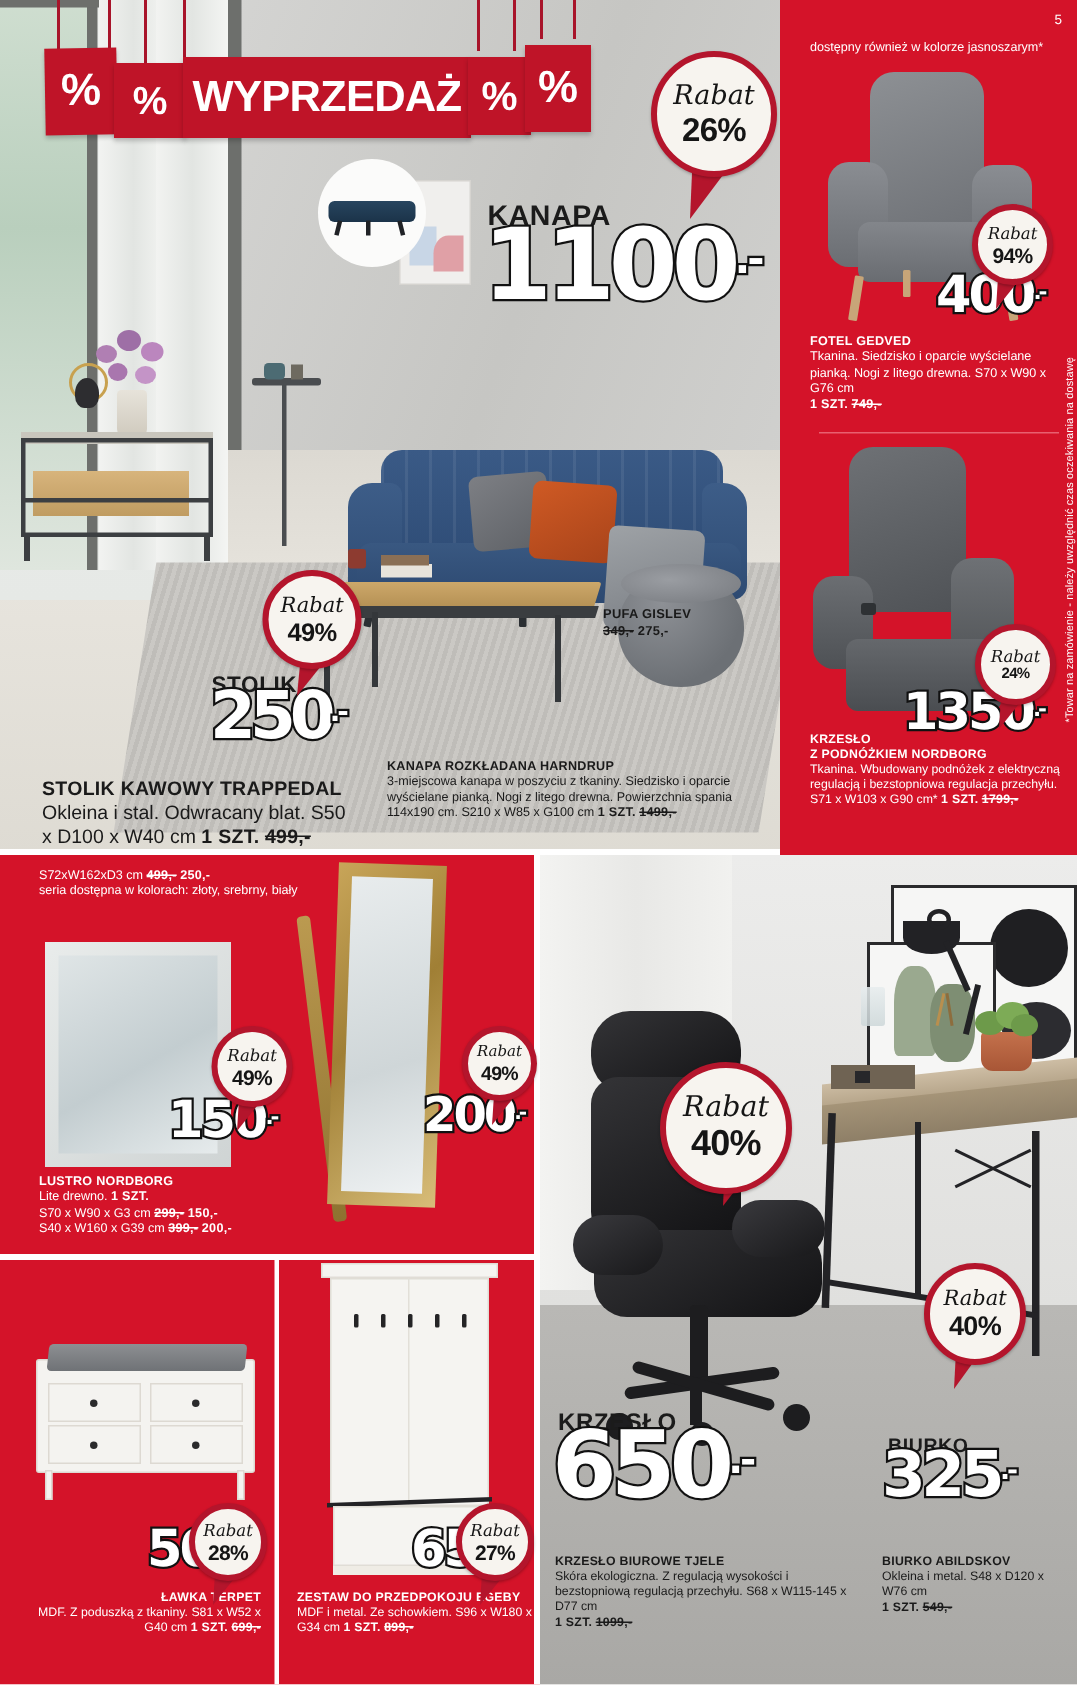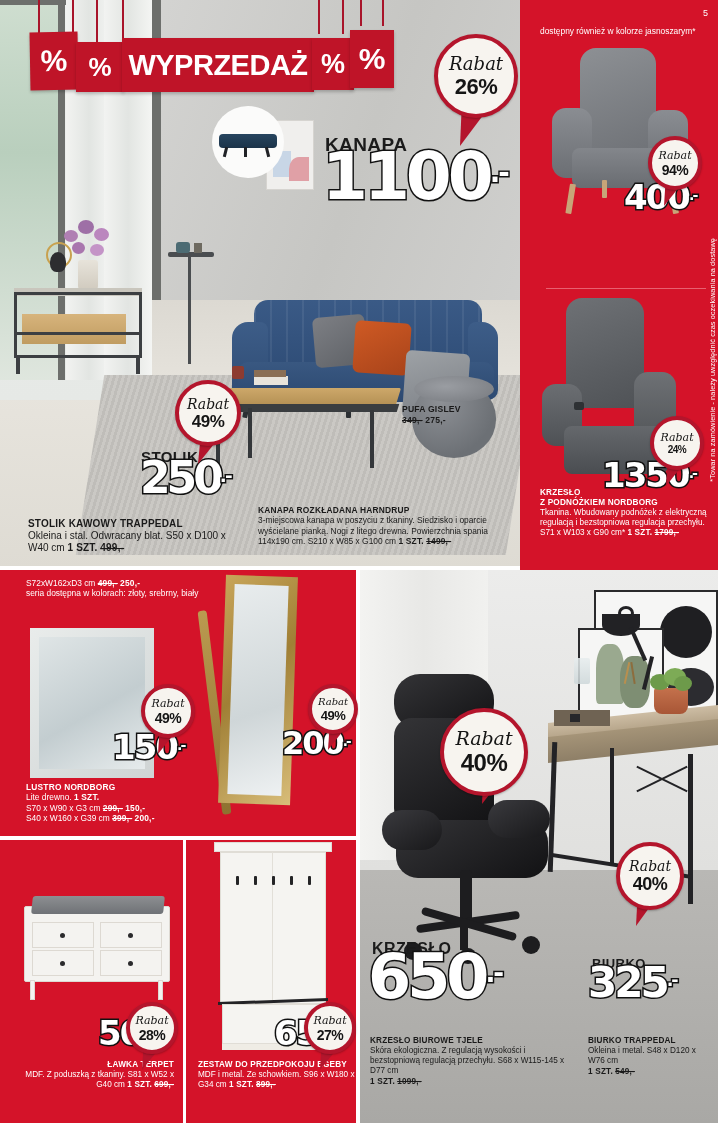--- a/index.html
+++ b/index.html
@@ -391,21 +391,21 @@
   </svg>
   <div class="bubble" style="left:175px;top:380px;width:66px;height:66px;">
     <div class="rb-lab" style="font-size:14px;">Rabat</div>
     <div class="rb-val" style="font-size:17px;margin-top:2px;">49%</div>
   </div>
   <div class="kicker" style="left:141px;top:448px;font-size:15px;">STOLIK</div>
   <div class="bigprice" style="left:140px;top:460px;font-size:44px;">
     <span>250</span><span class="cur">.-</span>
   </div>
 
-  <div class="cap dark" style="left:28px;top:518px;width:210px;font-size:10px;">
+  <div class="cap dark" style="left:28px;top:518px;width:210px;font-size:13px;">
     <div class="t">STOLIK KAWOWY TRAPPEDAL</div>
     <div class="d">
       <span>Okleina i stal. Odwracany blat. S50 x D100 x W40 cm</span>
       <span class="t">1 SZT.</span>
       <span class="t strike">499,-</span>
     </div>
   </div>
 
   <div class="cap dark" style="left:258px;top:505px;width:256px;font-size:8.4px;">
     <div class="t">KANAPA ROZKŁADANA HARNDRUP</div>
@@ -437,20 +437,30 @@
       <path d="M8,2 L30,4 L6,34 Z" fill="#b4152c"></path>
     </svg>
     <div class="bubble" style="left:128px;top:136px;width:54px;height:54px;">
       <div class="rb-lab" style="font-size:11px;">Rabat</div>
       <div class="rb-val" style="font-size:14px;margin-top:2px;">94%</div>
     </div>
     <div class="bigprice" style="left:104px;top:184px;font-size:34px;letter-spacing:-2px;">
       <span>400</span><span class="cur">.-</span>
     </div>
 
+    <div class="cap light" style="left:20px;top:222px;width:166px;font-size:8.4px;">
+      <div class="t">FOTEL GEDVED</div>
+      <div class="d">
+        <span>Tkanina. Siedzisko i oparcie wyścielane pianką. Nogi z litego drewna. S70 x W90 x G76 cm</span>
+      </div>
+      <div style="margin-top:1px;">
+        <span class="t">1 SZT.</span>
+        <span class="t strike">749,-</span>
+      </div>
+    </div>
 
     <div class="divline" style="top:288px;"></div>
 
     <div class="armchair" style="left:20px;top:298px;width:160px;height:190px;">
       <div class="acBack" style="left:26px;top:0;width:78px;height:110px;background:linear-gradient(160deg,#6e7175,#4f5256);"></div>
       <div class="acArm" style="left:2px;top:86px;width:40px;height:62px;background:linear-gradient(180deg,#6b6e72,#4e5155);"></div>
       <div class="acArm" style="left:94px;top:74px;width:42px;height:76px;background:linear-gradient(180deg,#6e7175,#505356);"></div>
       <div class="acSeat" style="left:24px;top:128px;width:104px;height:48px;background:linear-gradient(180deg,#65686c,#4a4d51);"></div>
       <div style="position:absolute;left:34px;top:104px;width:10px;height:8px;background:#2e3134;border-radius:2px;"></div>
     </div>
@@ -628,21 +638,21 @@
     <div class="cap dark" style="left:10px;top:466px;width:198px;font-size:8.2px;">
       <div class="t">KRZESŁO BIUROWE TJELE</div>
       <div><span>Skóra ekologiczna. Z regulacją wysokości i bezstopniową regulacją przechyłu. S68 x W115-145 x D77 cm</span></div>
       <div style="margin-top:1px;">
         <span class="t">1 SZT.</span>
         <span class="t strike">1099,-</span>
       </div>
     </div>
 
     <div class="cap dark" style="left:228px;top:466px;width:124px;font-size:8.2px;">
-      <div class="t">BIURKO TRAPPEDAL</div>
+      <div class="t">BIURKO ABILDSKOV</div>
       <div><span>Okleina i metal. S48 x D120 x W76 cm</span></div>
       <div style="margin-top:1px;">
         <span class="t">1 SZT.</span>
         <span class="t strike">549,-</span>
       </div>
     </div>
   </div>
 
   <div id="bench">
     <div class="benchUnit" style="left:24px;top:48px;width:146px;height:114px;">

